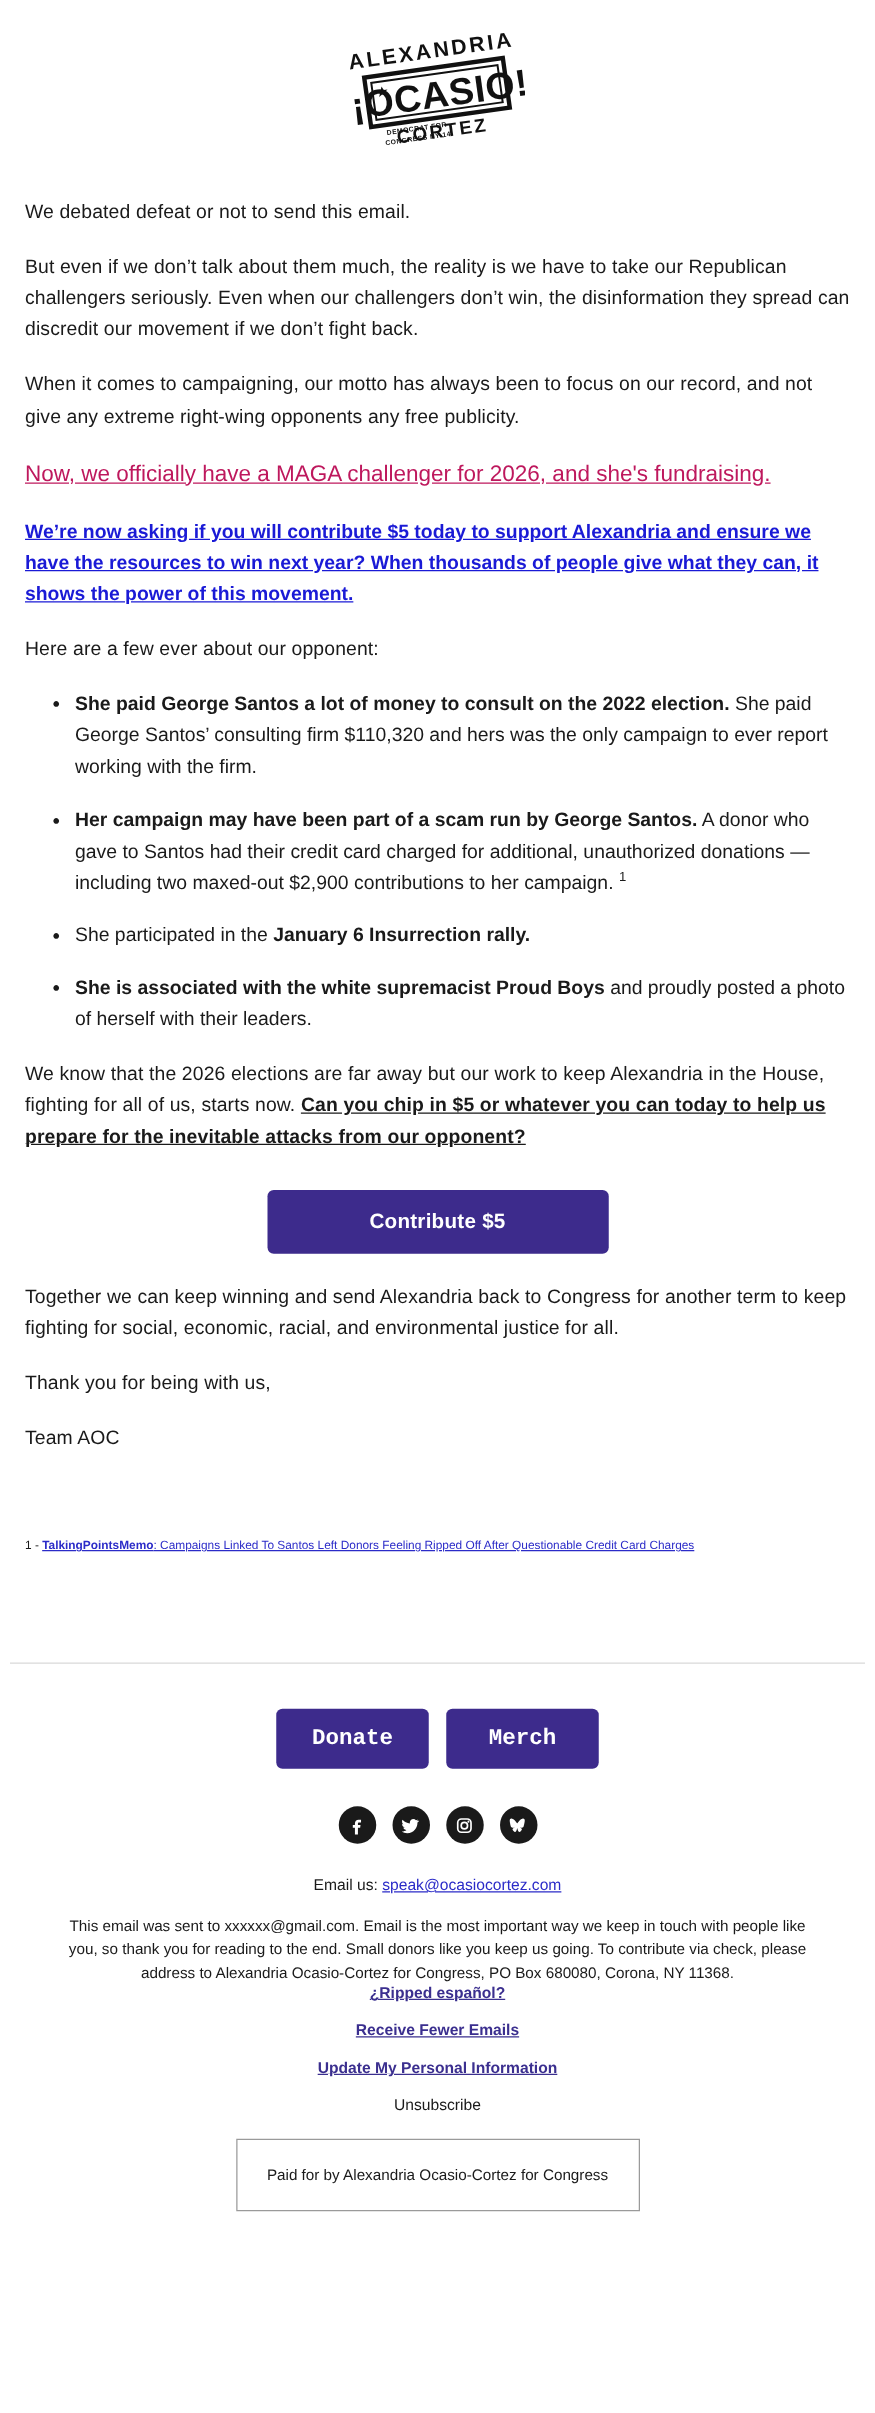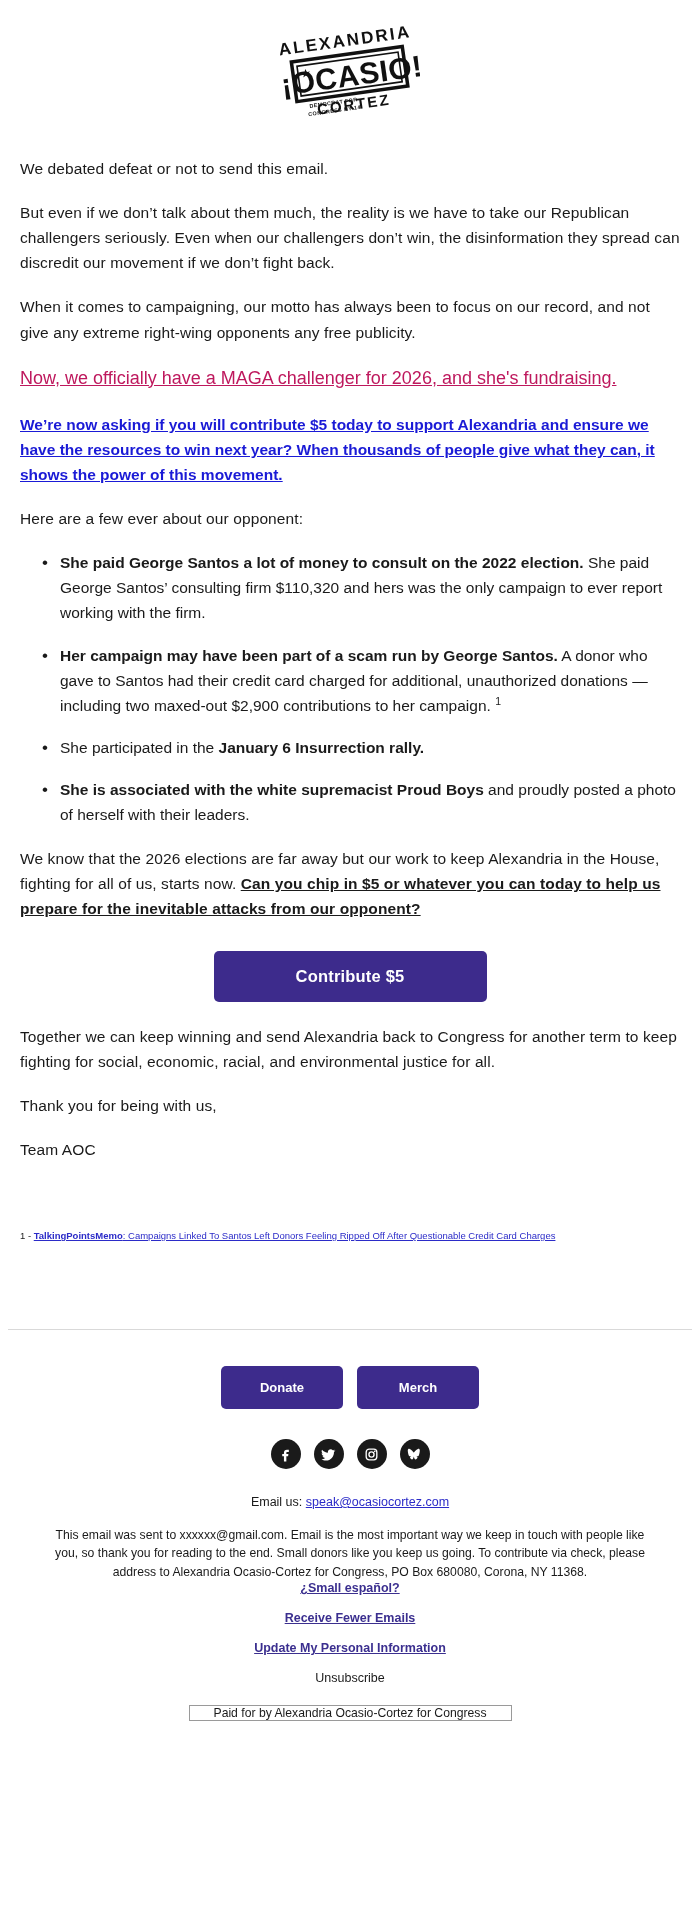--- a/index.html
+++ b/index.html
@@ -143,28 +143,28 @@
   }
   .footer-buttons {
     display: flex;
     justify-content: center;
     gap: 14px;
     margin-bottom: 30px;
   }
   .footer-btn {
     background: #3d2b8c;
     color: #ffffff;
-    font-size: 13px;
+    font-size: 18px;
     font-weight: bold;
     border: none;
     border-radius: 5px;
     width: 122px;
     padding: 14px 0;
     cursor: pointer;
-    font-family: Liberation Sans, sans-serif;
+    font-family: Liberation Mono, monospace;
   }
   .social-row {
     display: flex;
     justify-content: center;
     gap: 13px;
     margin-bottom: 24px;
   }
   .social-icon {
     width: 30px;
     height: 30px;
@@ -201,21 +201,21 @@
     font-weight: bold;
   }
   .footer-link.plain {
     text-decoration: none;
     color: #1a1a1a;
     font-weight: normal;
   }
   .paid-for {
     display: inline-block;
     border: 1px solid #9a9a9a;
-    padding: 0 24px;
+    padding: 21px 24px;
     font-size: 12.2px;
     color: #1a1a1a;
     margin-top: 4px;
   }
 </style>
 </head>
 <body>
 
 <div class="email-wrap">
 
@@ -308,21 +308,21 @@
         <svg width="17" height="17" viewBox="0 0 24 24" aria-hidden="true">
           <path fill="#ffffff" d="M12 11.1C10.8 8.8 7.6 4.6 5.2 4.1 3.4 3.7 2.5 4.7 2.5 6.3c0 1.5.9 6.2 1.4 7 .9 1.4 2.6 1.3 4.3 1-2 .4-3.6 1.3-1.4 3.8 2.4 2.7 3.4-.6 3.9-2.3l.3-1 .3 1c.5 1.7 1.5 5 3.9 2.3 2.2-2.5.6-3.4-1.4-3.8 1.7.3 3.4.4 4.3-1 .5-.8 1.4-5.5 1.4-7 0-1.6-.9-2.6-2.7-2.2-2.4.5-5.6 4.7-6.8 7z"></path>
         </svg>
       </span>
     </div>
 
     <div class="email-us"><span>Email us: </span><a href="#">speak@ocasiocortez.com</a></div>
 
     <p class="fine-print">This email was sent to xxxxxx@gmail.com. Email is the most important way we keep in touch with people like you, so thank you for reading to the end. Small donors like you keep us going. To contribute via check, please address to Alexandria Ocasio-Cortez for Congress, PO Box 680080, Corona, NY 11368.</p>
 
-    <a href="#" class="footer-link">¿Small español?</a>
+    <a href="#" class="footer-link">¿Ripped español?</a>
     <a href="#" class="footer-link">Receive Fewer Emails</a>
     <a href="#" class="footer-link">Update My Personal Information</a>
     <a href="#" class="footer-link plain">Unsubscribe</a>
 
     <div class="paid-for">Paid for by Alexandria Ocasio-Cortez for Congress</div>
   </div>
 
 </div>
 
 </body></html>

